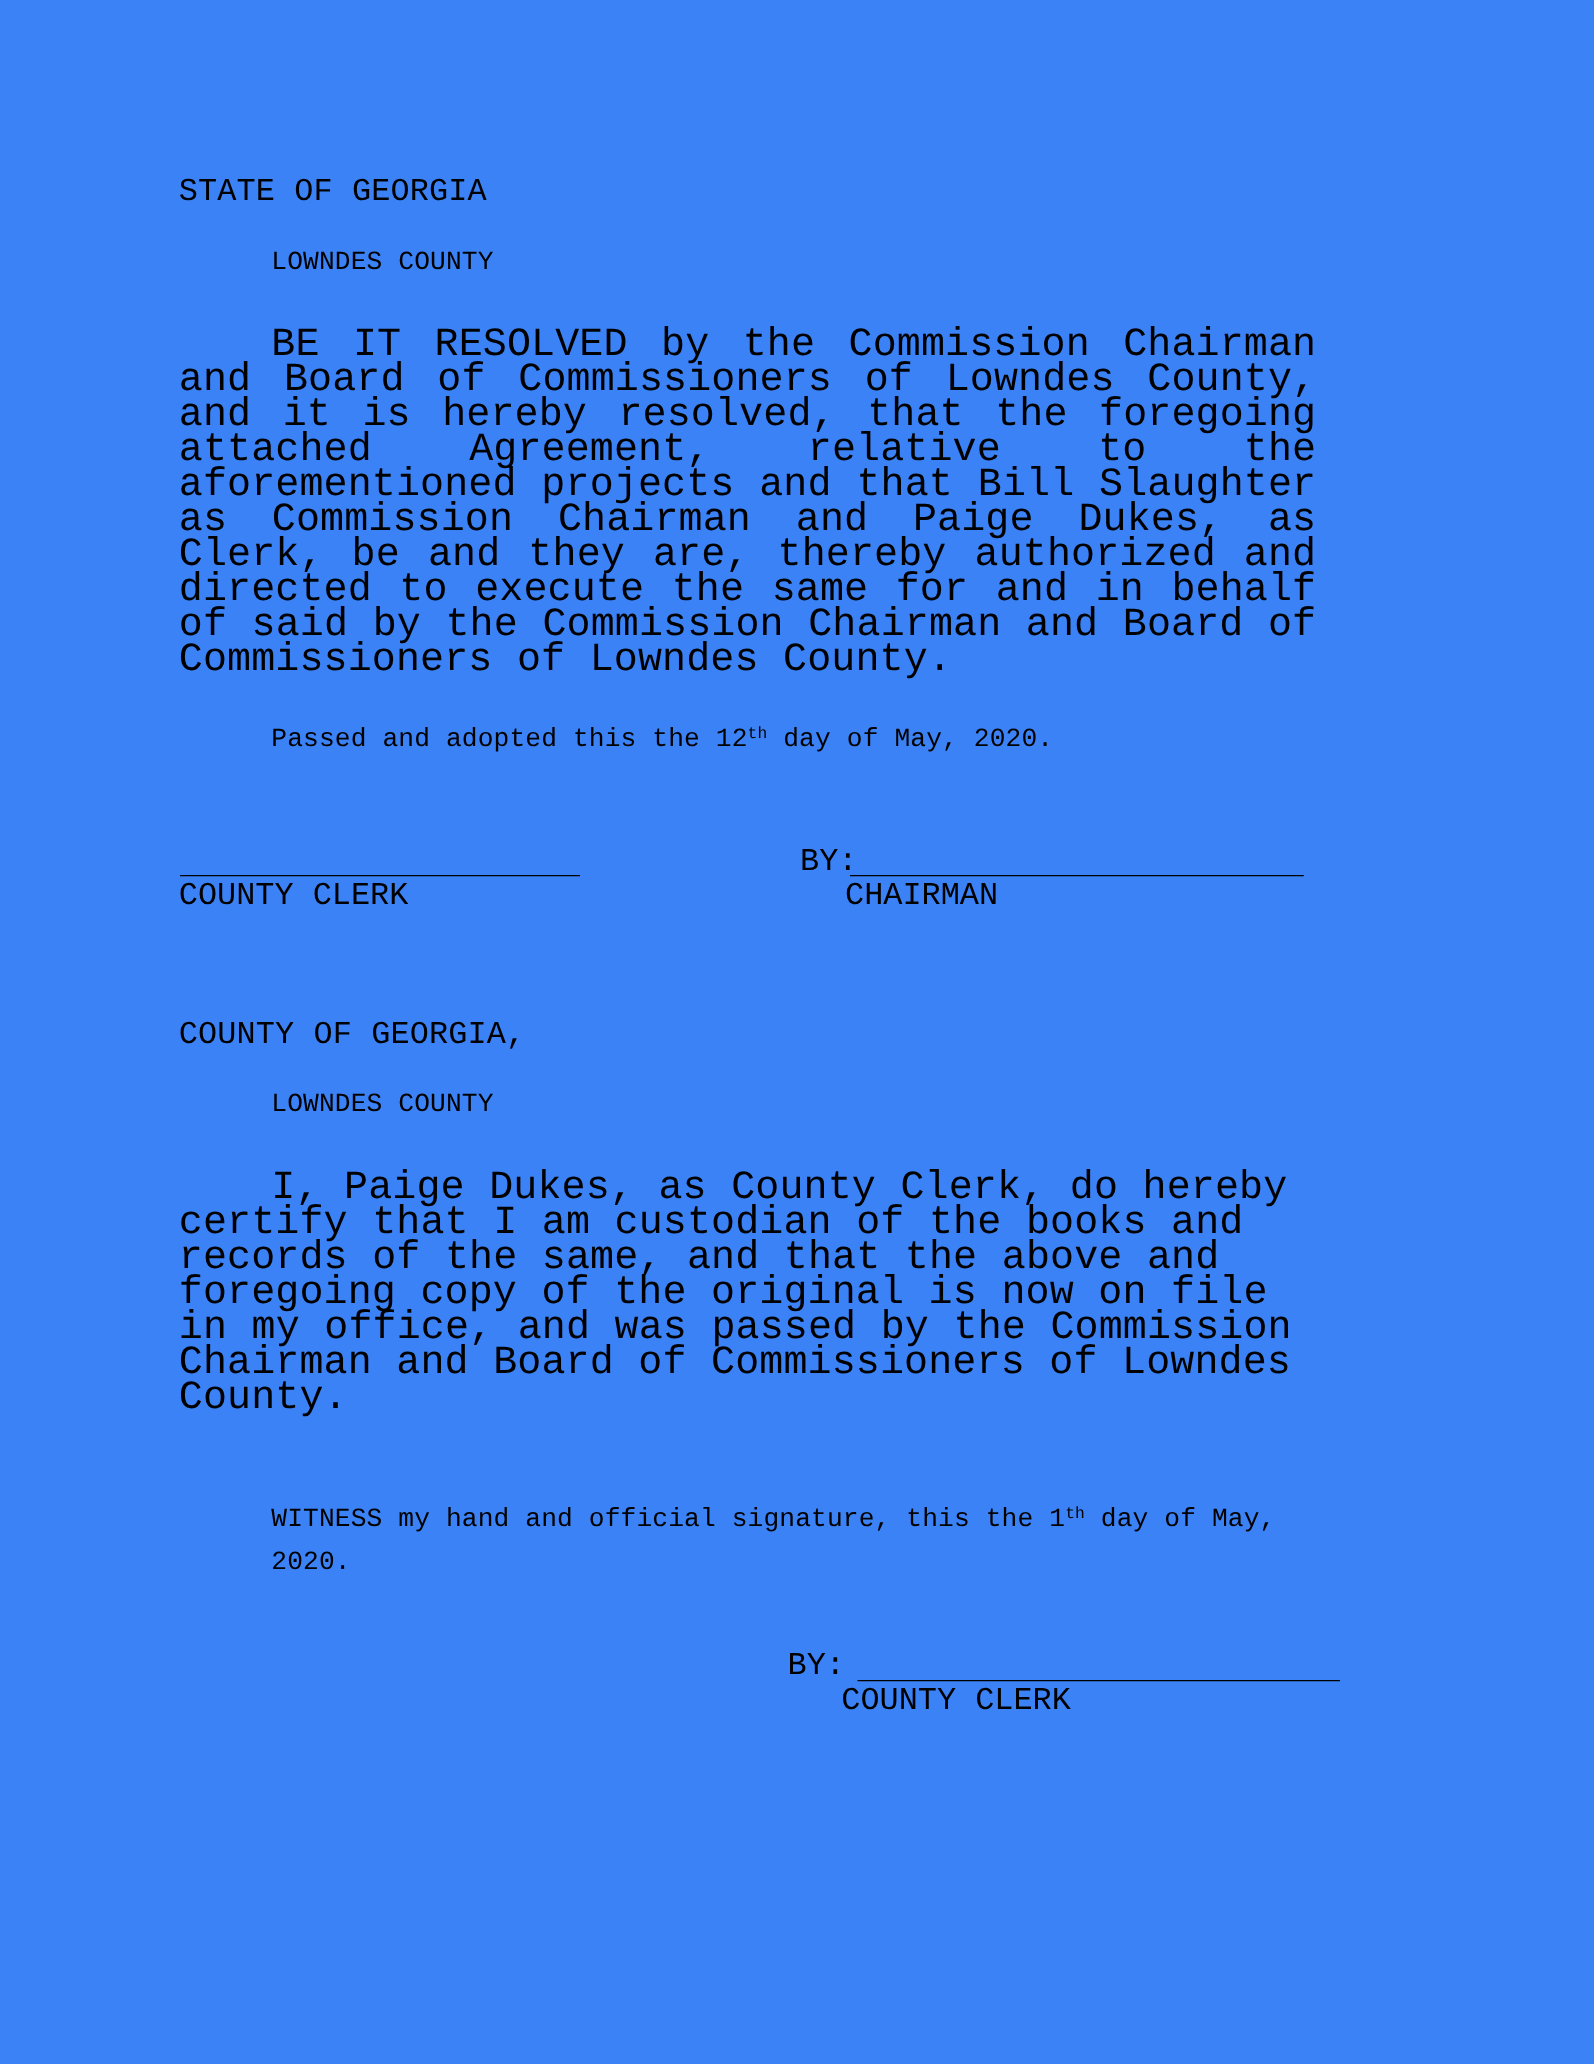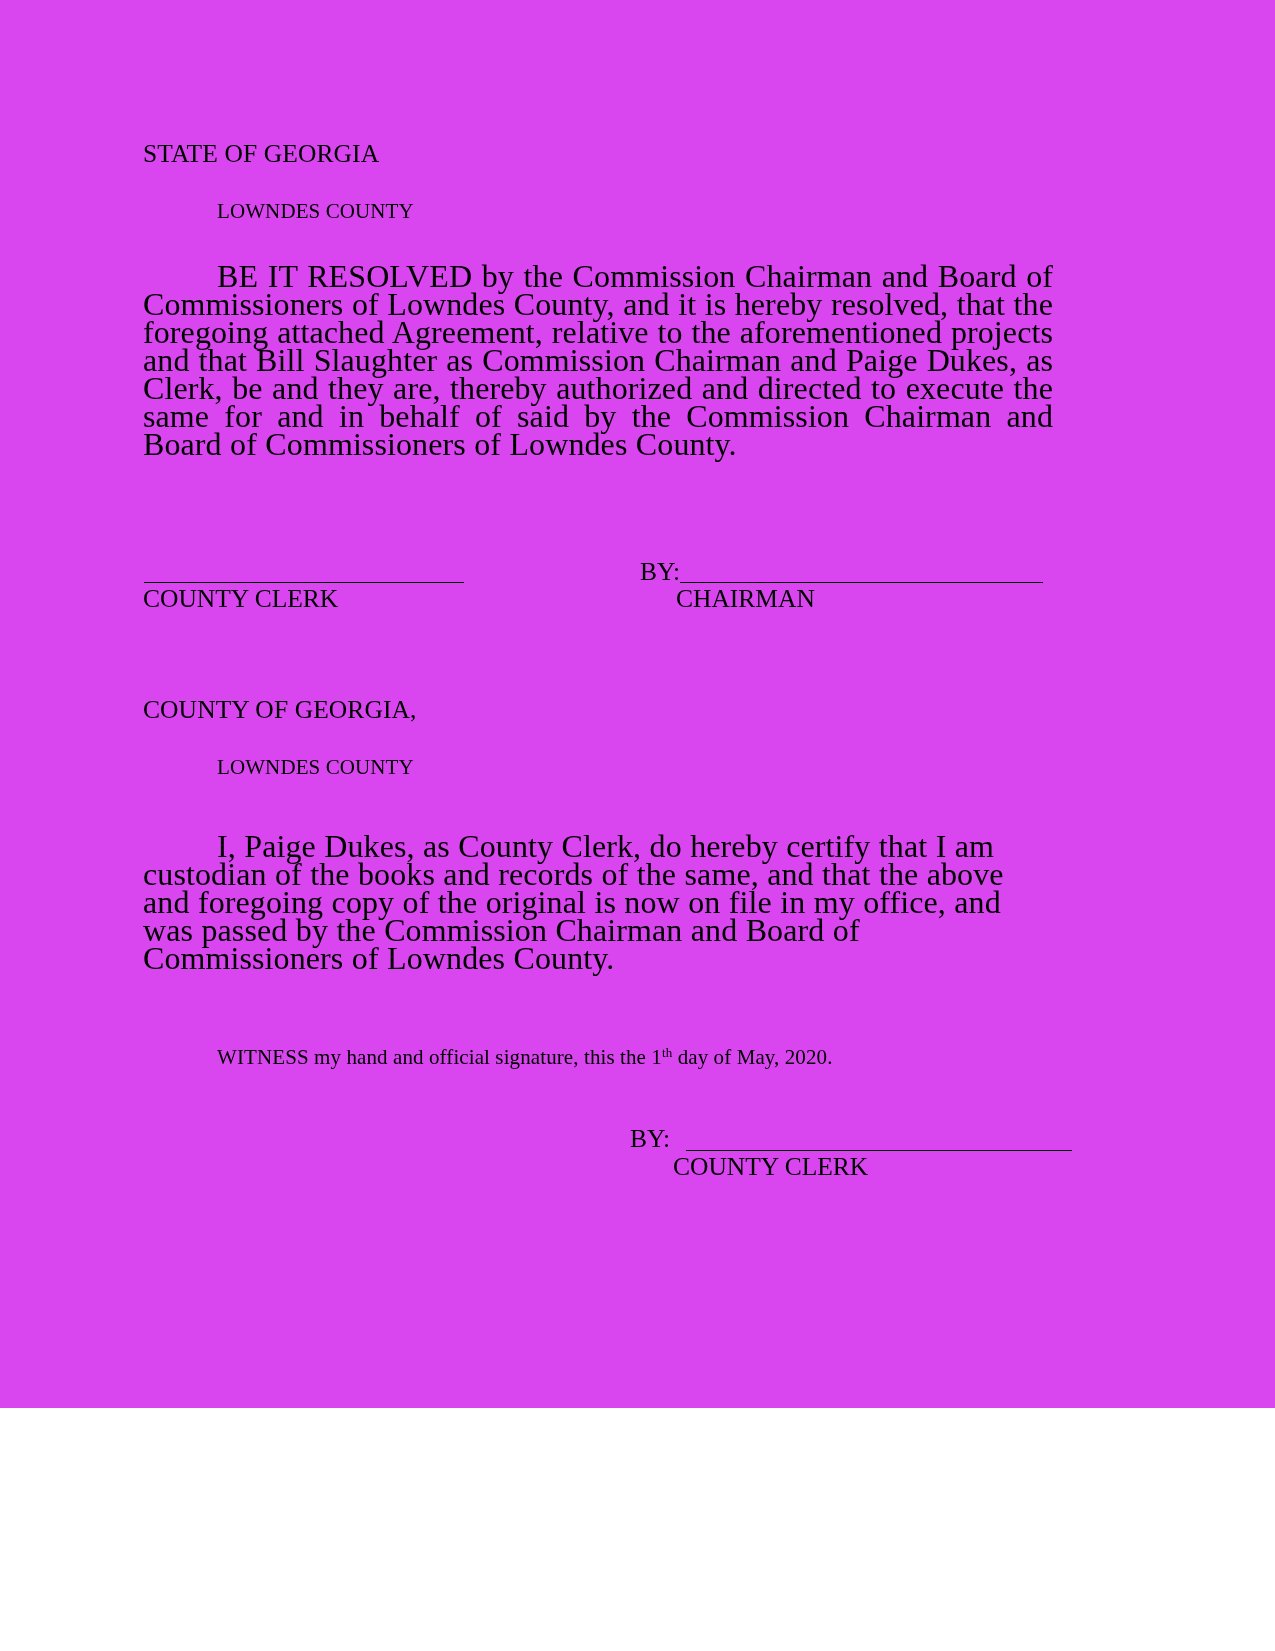--- a/index.html
+++ b/index.html
@@ -9,23 +9,24 @@
     padding: 0;
     background: #ffffff;
   }
   body {
     font-family: "Liberation Serif", "DejaVu Serif", serif;
     color: #000000;
   }
   .page {
     position: relative;
     width: 1275px;
-    height: 1408px;
-    background: #d946ef;
+    height: 1651px;
+    background: #3b82f6;
     overflow: hidden;
+    font-family: Liberation Mono, monospace;
   }
   .doc-body {
     position: absolute;
     left: 143px;
     top: 137px;
     width: 910px;
   }
   .line-flush {
     font-size: 25.5px;
     line-height: 34px;
@@ -38,21 +39,21 @@
     letter-spacing: 0.1px;
   }
   .para {
     font-size: 32px;
     line-height: 28px;
     text-align: justify;
     text-indent: 74px;
     letter-spacing: 0.1px;
     word-spacing: 0.3px;
   }
-  .para.nojust { text-align: left; margin-top: 14px; }
+  .para.nojust { text-align: left; }
   sup {
     font-size: 0.62em;
     vertical-align: 0.52em;
     line-height: 0;
   }
   .gap-sm { height: 23px; }
   .gap-md { height: 34px; }
   .gap-xl { height: 57px; }
   .gap-xxl { height: 68px; }
 
@@ -135,20 +136,21 @@
     <div class="gap-sm"></div>
 
     <div class="line-indent">LOWNDES COUNTY</div>
 
     <div class="gap-md"></div>
 
     <div class="para">BE IT RESOLVED by the Commission Chairman and Board of Commissioners of Lowndes County, and it is hereby resolved, that the foregoing attached Agreement, relative to the aforementioned projects and that Bill Slaughter as Commission Chairman and Paige Dukes, as Clerk, be and they are, thereby authorized and directed to execute the same for and in behalf of said by the Commission Chairman and Board of Commissioners of Lowndes County.</div>
 
     <div class="gap-md"></div>
 
+    <div class="line-indent"><span>Passed and adopted this the 12</span><sup>th</sup><span> day of May, 2020.</span></div>
 
     <div class="gap-md"></div>
 
 
     <div class="sigblock1">
       <div class="sig-rule rule-clerk-1"></div>
       <div class="lbl-by-1">BY:</div>
       <div class="sig-rule rule-chair-1"></div>
       <div class="lbl-clerk-1">COUNTY CLERK</div>
       <div class="lbl-chair-1">CHAIRMAN</div>

